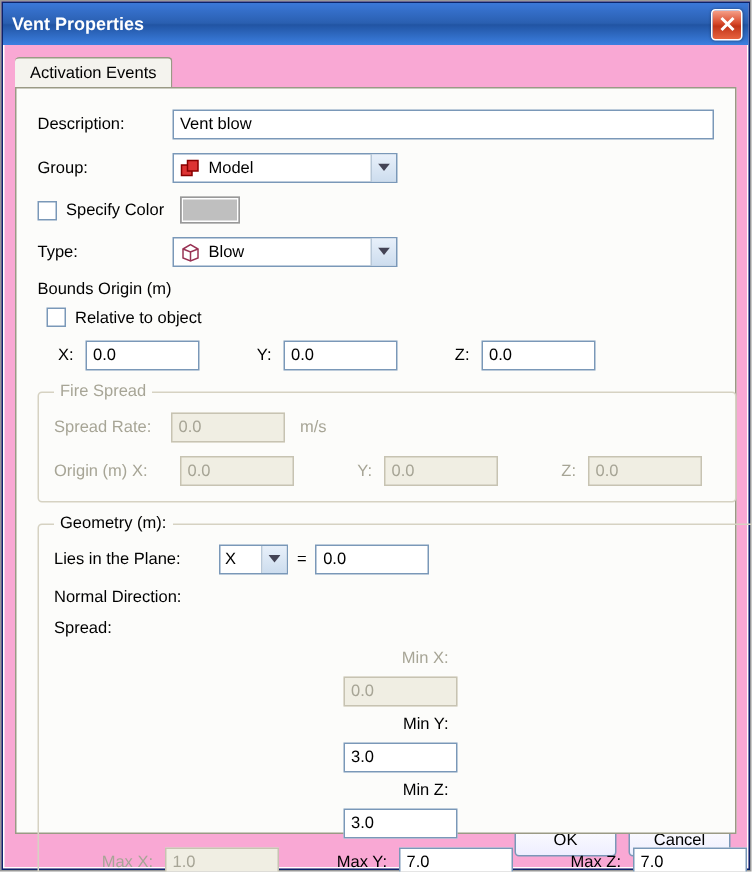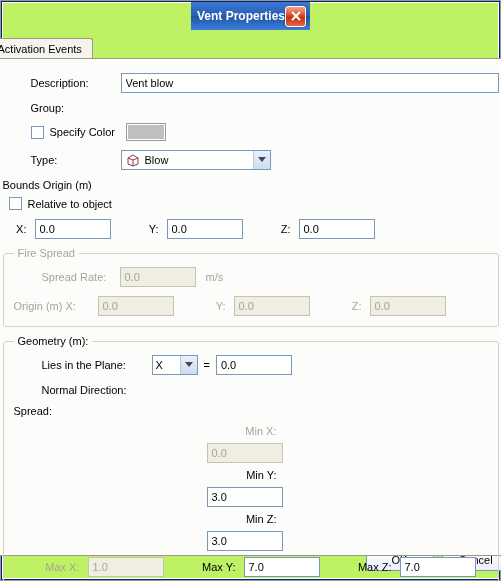--- a/index.html
+++ b/index.html
@@ -10,26 +10,25 @@
     background: #999;
     width: 501px;
     height: 581px;
     overflow: hidden;
     position: relative;
   }
   .window {
     width: 499px;
     height: 579px;
     margin: 1px;
-    background: #bef264;
+    background: #f9a8d4;
     border: 1px solid #0a246a;
     display: flex;
     flex-direction: column;
     box-shadow: 0 0 0 1px #fff inset;
-    align-items: center;
   }
   .titlebar {
     height: 28px;
     background: linear-gradient(180deg,#3b78d8 0%,#2a5fb0 48%,#2154a3 52%,#3c7fe0 100%);
     display: flex;
     align-items: center;
     padding: 0 4px 0 6px;
     color: #fff;
     font-weight: bold;
     font-size: 12px;
@@ -84,21 +83,20 @@
     background: #fcfcfa;
     position: relative;
     z-index: 1;
     padding: 14px 14px 10px 14px;
     height: 498px;
   }
   .row {
     display: flex;
     align-items: center;
     margin-bottom: 9px;
-    margin-left: 28px;
   }
   .row .lbl { width: 90px; }
   .row .lbl2 { width: 110px; }
   .txtinput, .combo {
     border: 1px solid #7a98b8;
     background: #fff;
     height: 20px;
     padding: 2px 4px;
     font: inherit;
   }
@@ -185,20 +183,34 @@
 
     <div class="tabpanel">
 
       <div class="row">
         <div class="lbl">Description:</div>
         <input class="txtinput wide" value="Vent blow" style="">
       </div>
 
       <div class="row">
         <div class="lbl">Group:</div>
+        <div class="combo">
+          <span class="icon">
+            <svg width="14" height="14" viewBox="0 0 14 14">
+                <rect x="1" y="5" width="7" height="7" fill="#d33" stroke="#800"></rect>
+                <rect x="5" y="2" width="7" height="7" fill="#d33" stroke="#800"></rect>
+              </svg>
+          </span>
+          <span class="ctext">Model</span>
+          <span class="cbtn">
+              <svg width="8" height="6">
+                <path d="M0 0 L8 0 L4 5 Z" fill="#445"></path>
+              </svg>
+            </span>
+        </div>
       </div>
 
       <div class="row">
         <span class="check"></span>
         <span style="width:76px">Specify Color</span>
         <span class="colorwell"></span>
       </div>
 
       <div class="row">
         <div class="lbl">Type:</div>

